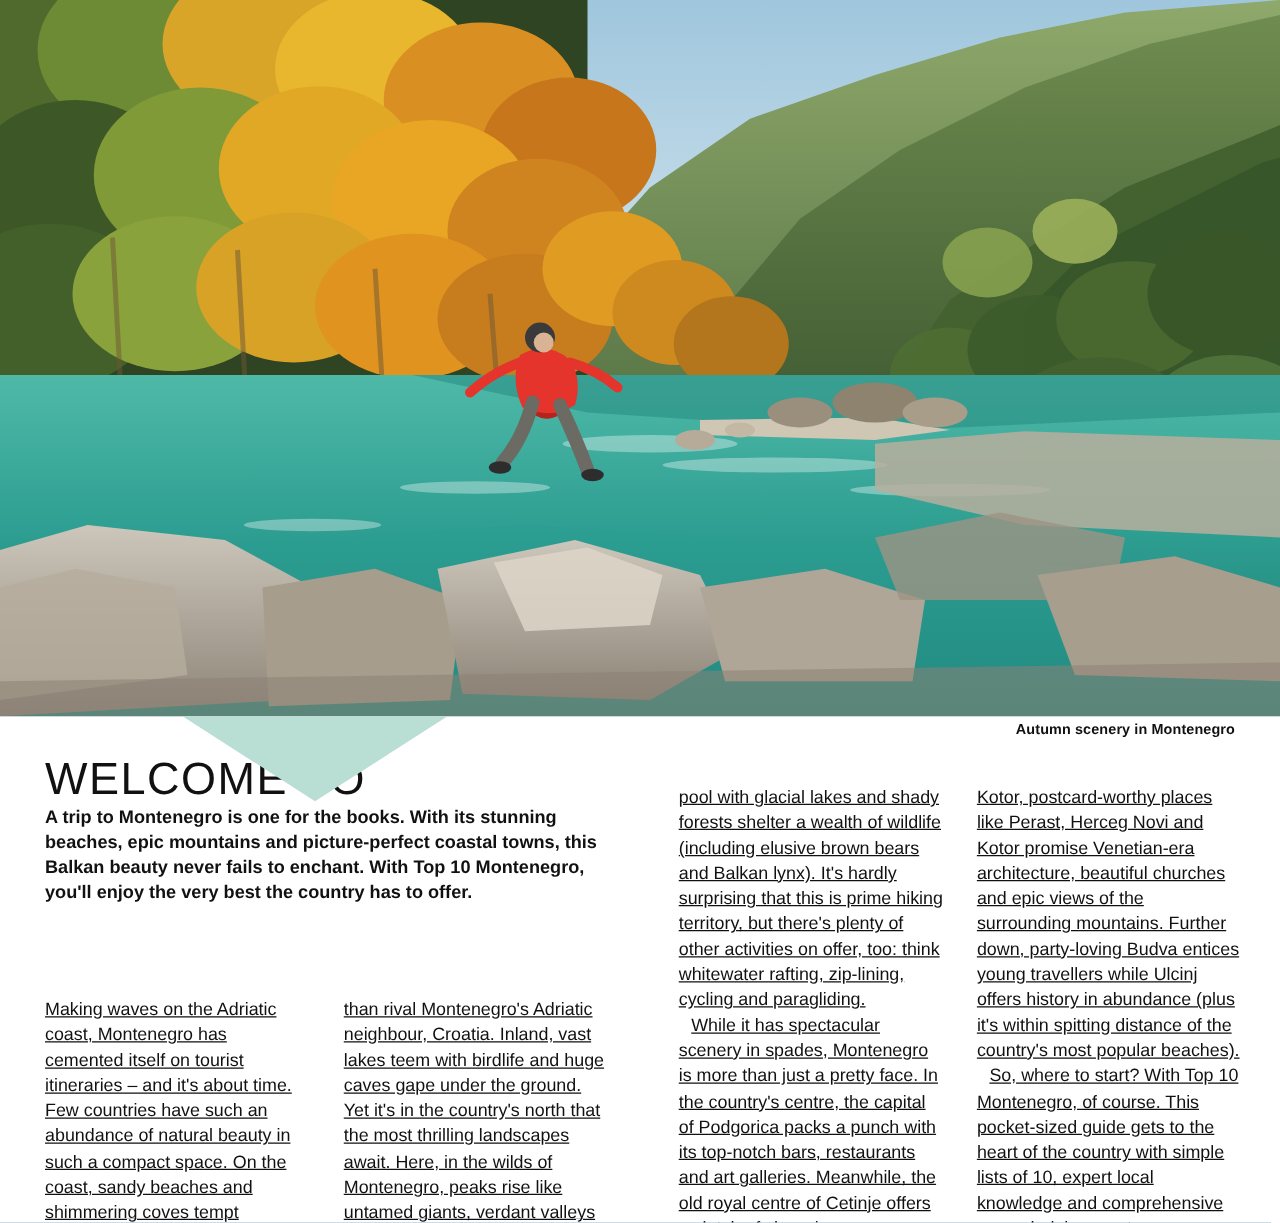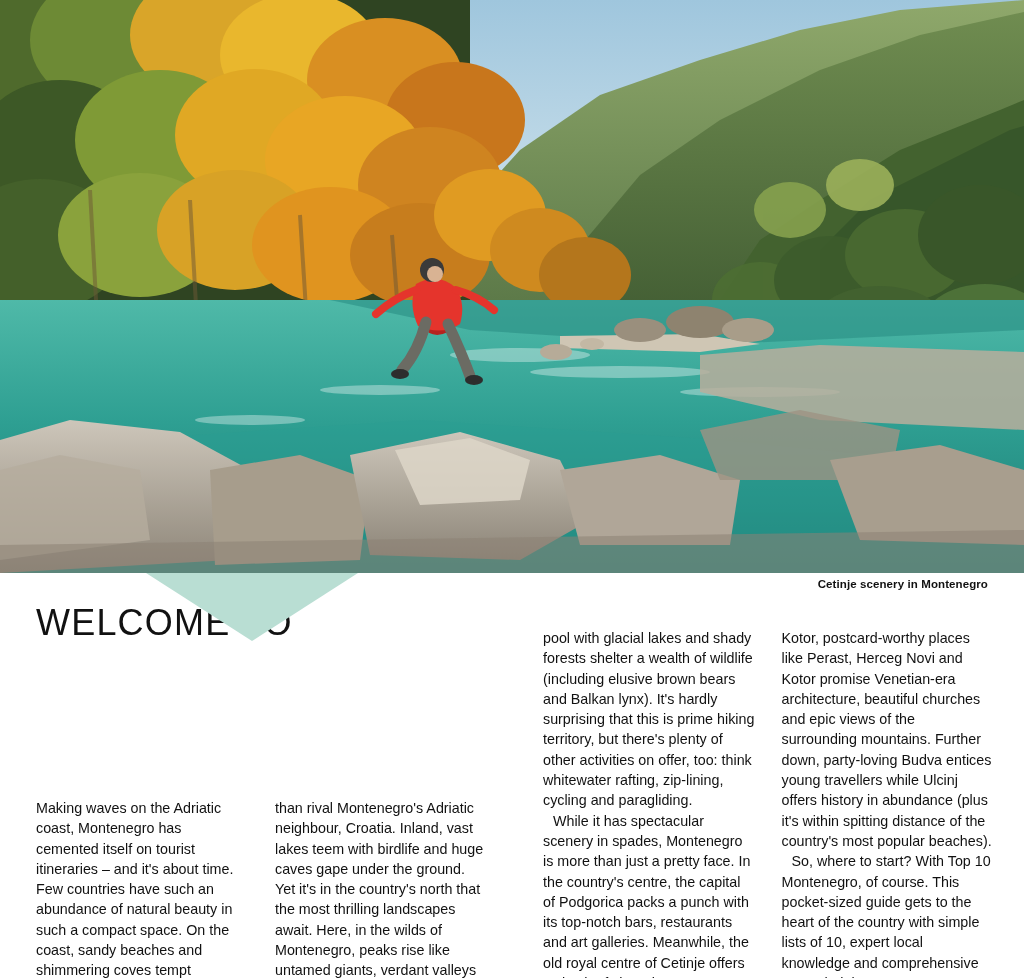--- a/index.html
+++ b/index.html
@@ -117,20 +117,21 @@
     gap: 27px;
   }
   .rightcols .bcol {
     width: 212px;
   }
   p.body {
     font-size: 14.3px;
     line-height: 1.42;
     color: #111111;
     margin: 0;
+    text-decoration: underline;
   }
   p.body + p.body {
     text-indent: 10px;
   }
 </style>
 </head>
 <body>
 
 <div class="page">
 
@@ -261,29 +262,30 @@
 
         <path d="M28,64 q-8,30 -24,48" stroke="#6b6b63" stroke-width="11" fill="none" stroke-linecap="round"></path>
         <path d="M50,66 q14,30 22,52" stroke="#6b6b63" stroke-width="11" fill="none" stroke-linecap="round"></path>
 
         <ellipse cx="2" cy="116" rx="9" ry="5" fill="#2d2d2d"></ellipse>
         <ellipse cx="76" cy="122" rx="9" ry="5" fill="#2d2d2d"></ellipse>
       </g>
     </svg>
   </div>
 
-  <div class="caption">Cetinje scenery in Montenegro</div>
+  <div class="caption">Autumn scenery in Montenegro</div>
 
   <svg class="arrow" viewBox="0 0 212 70">
     <polygon points="0,0 212,0 106,68" fill="#b9ded3"></polygon>
   </svg>
 
   <div class="content">
     <div class="col-left">
       <h1 class="welcome">WELCOME TO</h1>
+      <p class="standfirst">A trip to Montenegro is one for the books. With its stunning beaches, epic mountains and picture-perfect coastal towns, this Balkan beauty never fails to enchant. With Top 10 Montenegro, you'll enjoy the very best the country has to offer.</p>
     </div>
 
     <div class="body-cols">
       <div class="bcol">
         <p class="body">Making waves on the Adriatic coast, Montenegro has cemented itself on tourist itineraries – and it's about time. Few countries have such an abundance of natural beauty in such a compact space. On the coast, sandy beaches and shimmering coves tempt beachgoers, and more</p>
       </div>
       <div class="bcol">
         <p class="body">than rival Montenegro's Adriatic neighbour, Croatia. Inland, vast lakes teem with birdlife and huge caves gape under the ground. Yet it's in the country's north that the most thrilling landscapes await. Here, in the wilds of Montenegro, peaks rise like untamed giants, verdant valleys</p>
       </div>
     </div>

